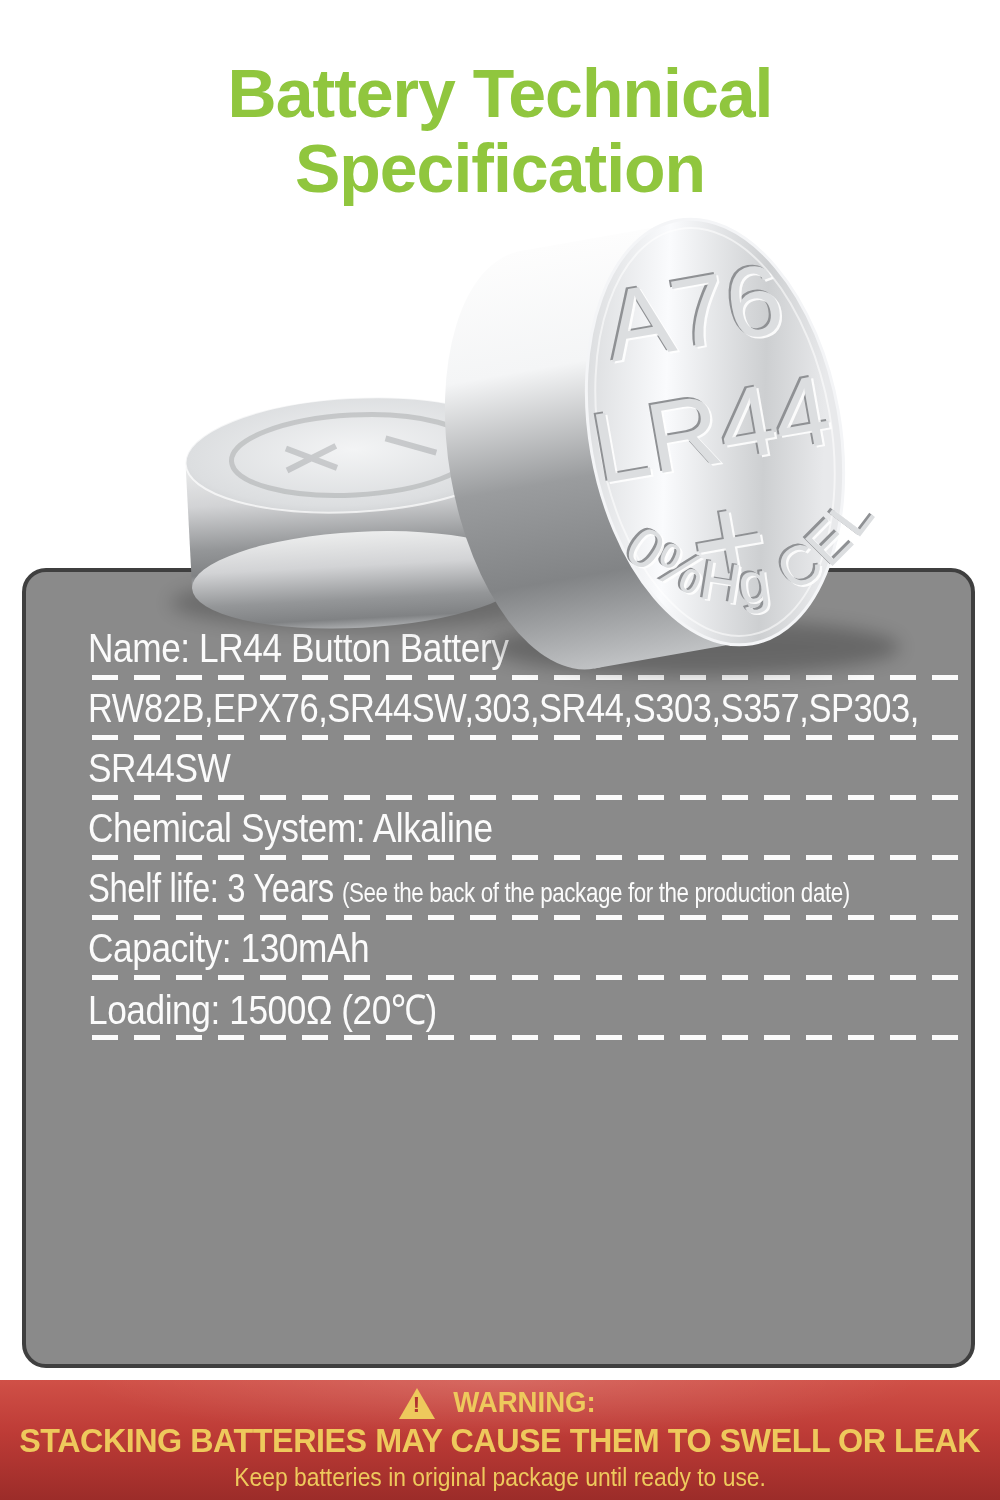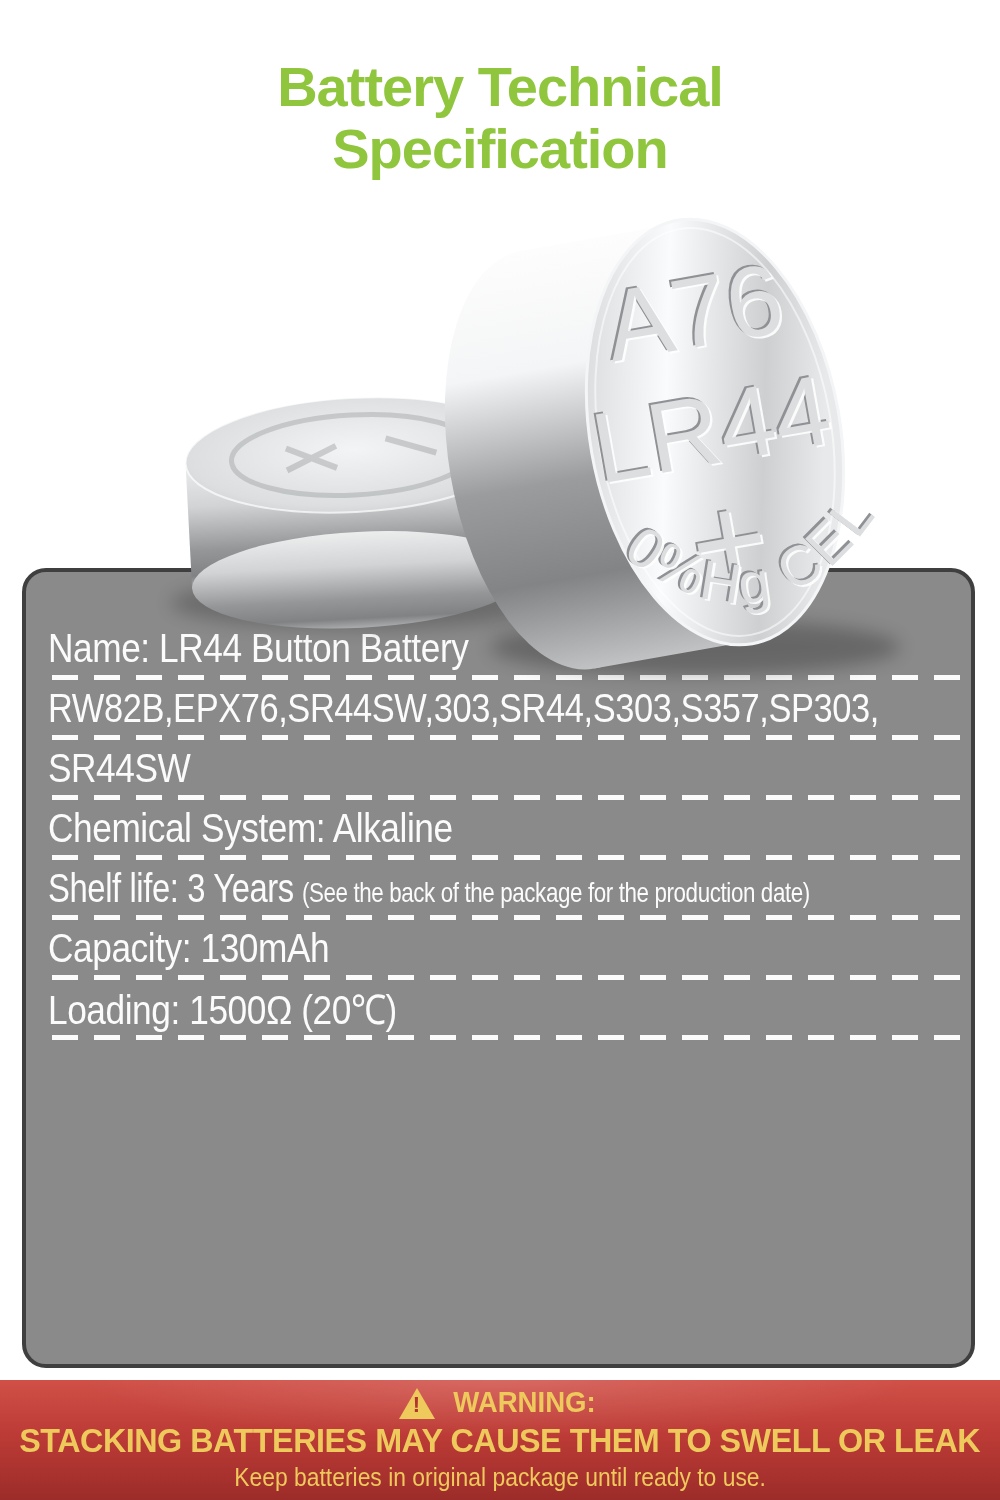--- a/index.html
+++ b/index.html
@@ -3,37 +3,37 @@
 <meta charset="utf-8">
 <style>
   * { margin:0; padding:0; box-sizing:border-box; }
   html,body { width:1000px; height:1500px; background:#ffffff; }
   body { font-family:"Liberation Sans", sans-serif; position:relative; overflow:hidden; }
 
   .page { position:absolute; inset:0; width:1000px; height:1500px; background:#ffffff; }
 
   
   .title { position:absolute; top:56px; left:0; width:1000px; text-align:center;
-           color:#90c63e; font-weight:700; font-size:56px; line-height:1.1;
+           color:#90c63e; font-weight:700; font-size:68px; line-height:1.1;
            letter-spacing:-1px; z-index:2; }
   .title span { display:block; }
 
   
   .batteries { position:absolute; left:140px; top:195px; width:760px; height:510px;
                z-index:3; overflow:visible; }
   .eng-d { fill:#8f9194; }
   .eng-l { fill:#ffffff; opacity:.9; }
   .eng-m { fill:#dcdee0; }
   .eng   { font-family:"Liberation Sans", sans-serif; }
 
   
   .panel { position:absolute; left:22px; top:568px; width:953px; height:800px;
            background:#8a8a8a; border:4px solid #3f3f3f; border-radius:24px;
            z-index:1; padding:46px 0 0 22px; overflow:hidden; }
-  .spec-row { position:relative; height:60px; display:flex; align-items:center; }
+  .spec-row { position:relative; height:60px; display:flex; align-items:center;margin-left:40px; }
   .spec-row::after { content:""; position:absolute; left:4px; right:10px; bottom:-2px;
            height:5px;
            background:repeating-linear-gradient(90deg,#fbfbfb 0 26px, transparent 26px 42px); }
   .row-inner { white-space:nowrap; transform-origin:left center; transform:scaleX(0.86);
            display:flex; align-items:baseline; gap:10px; }
   .row-inner.tight  { transform:scaleX(0.84); }
   .row-inner.tight2 { transform:scaleX(0.80); }
   .spec-main { color:#fbfbfb; font-size:41px; letter-spacing:-0.5px; font-weight:400; }
   .spec-note { color:#fbfbfb; font-size:28px; letter-spacing:-0.5px; font-weight:400; }
 

